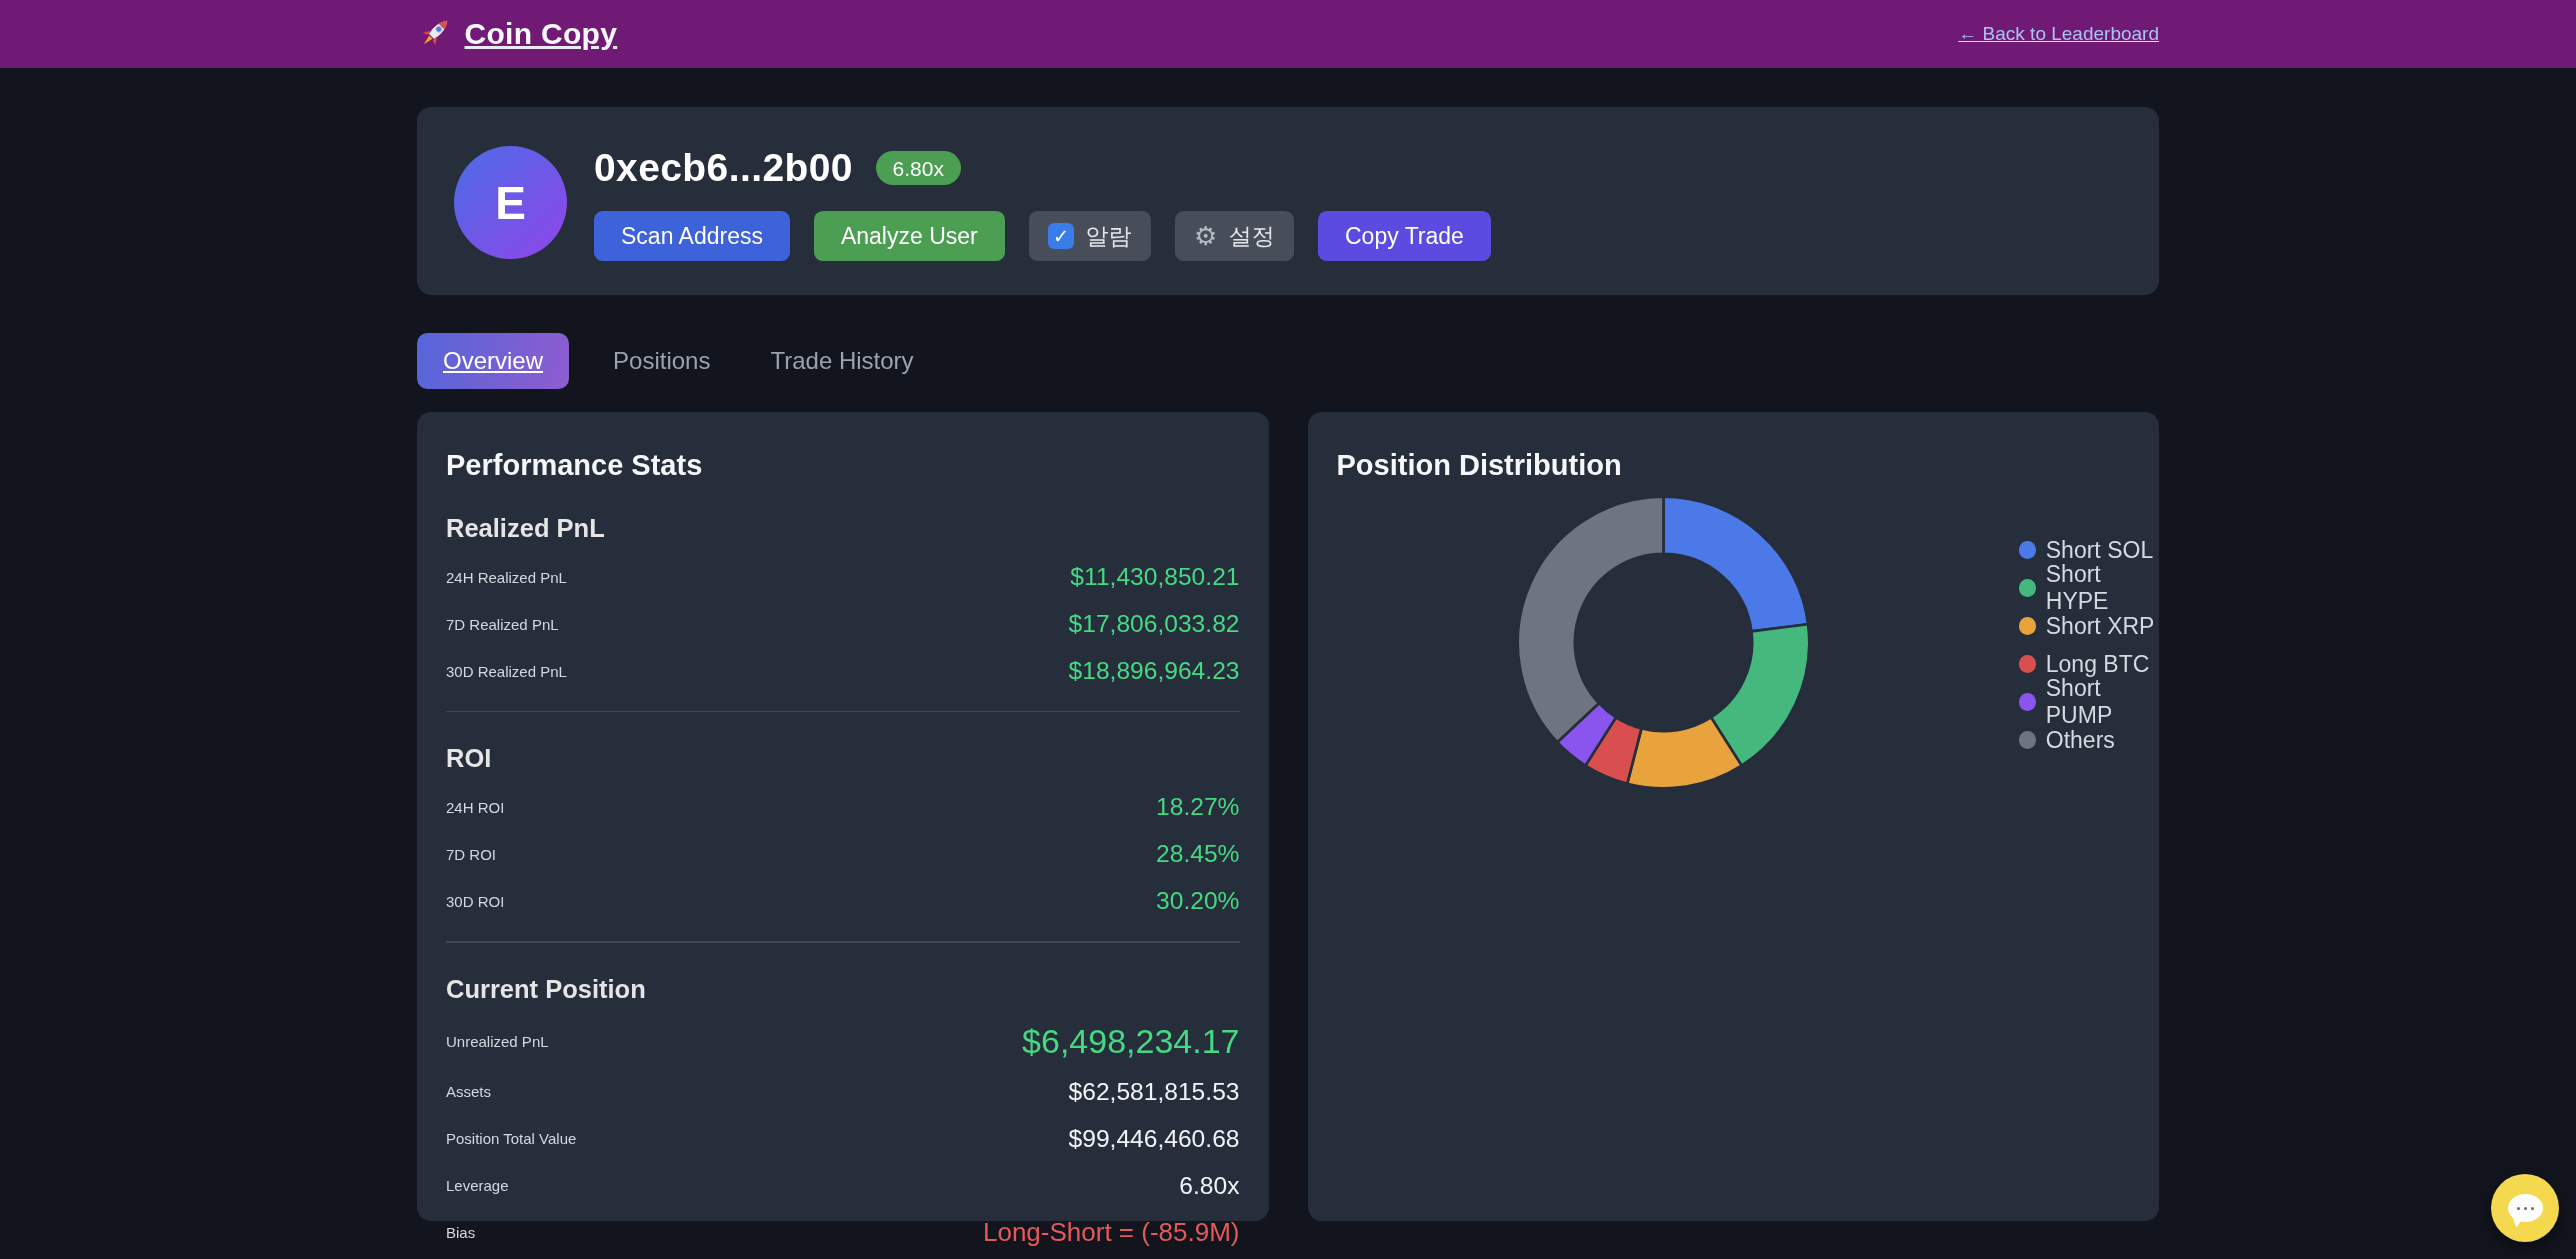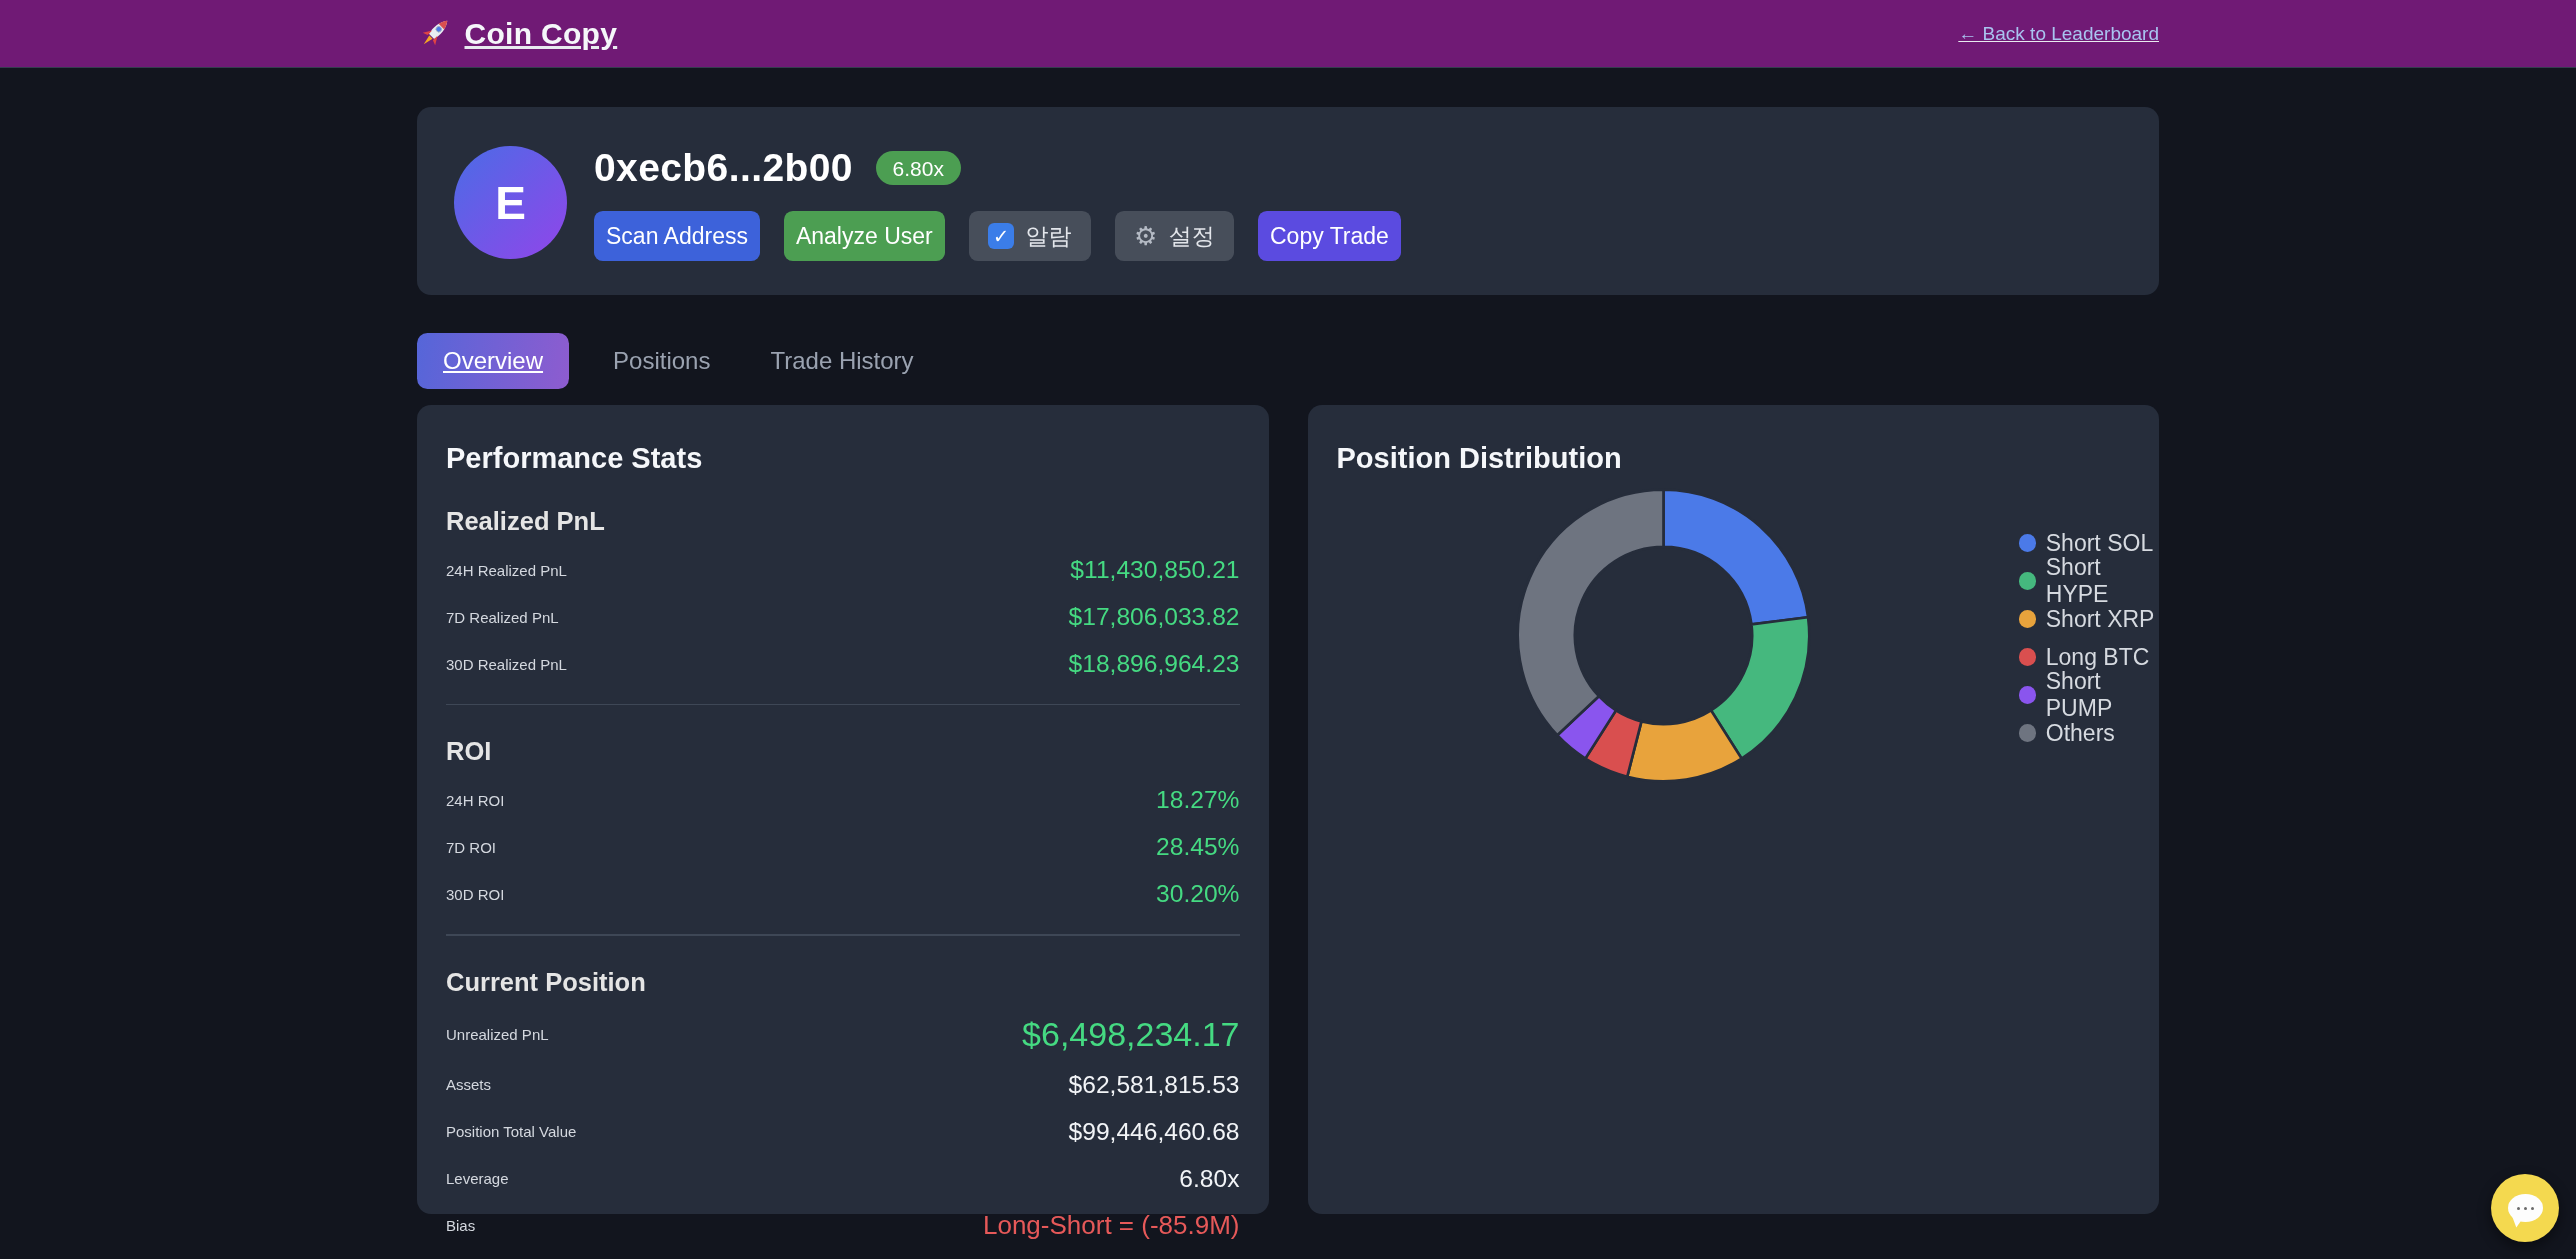--- a/index.html
+++ b/index.html
@@ -35,21 +35,21 @@
   }
   .profile-main { padding-top:0; }
   .name-row { display:flex; align-items:center; gap:23px; }
   .address-title { font-size:39px; font-weight:bold; color:#ffffff; letter-spacing:0.4px; }
   .lev-badge {
     background:#4c9e52; color:#fff; font-size:21px;
     border-radius:877px; padding:6.1px 16.7px; line-height:1;
   }
   .btn-row { display:flex; align-items:center; gap:24px; margin-top:21px; }
   .btn {
-    height:50px; border:none; border-radius:8.8px; padding:0 12px;
+    height:50px; border:none; border-radius:8.8px; padding:0 27px;
     font-size:23px; color:#fff; font-family:inherit; cursor:pointer;
     display:flex; align-items:center; gap:11.4px;
   }
   .btn-blue { background:#3d62da; }
   .btn-green { background:#4c9e52; }
   .btn-gray { background:#474e5a; color:#e3e6eb; padding:0 19.3px; }
   .btn-purple { background:#5b4be0; }
   .checkbox {
     width:26px; height:26px; background:#3b7de8; border-radius:6.1px;
     display:flex; align-items:center; justify-content:center;
@@ -60,21 +60,21 @@
   .tabs { margin-top:38px; display:flex; align-items:center; }
   .tab {
     font-size:24px; color:#9aa2b0; padding:0 30px; height:56px;
     display:flex; align-items:center; cursor:pointer; border-radius:10.5px;
   }
   .tab.active {
     background:linear-gradient(100deg,#5566d9 0%,#8e5ccf 100%);
     color:#fff; padding:0 26px; margin-right:14px;text-decoration:underline;
   }
   
-  .grid { margin-top:16px; display:grid; grid-template-columns:1fr 1fr; gap:39px; }
+  .grid { margin-top:23px; display:grid; grid-template-columns:1fr 1fr; gap:39px; }
   .stat-card { height:809px; padding:37px 29px 0 29px; position:relative; }
   .card-title { font-size:29px; font-weight:bold; color:#f5f7fa; }
   .section-heading { font-size:25.5px; font-weight:bold; color:#e5e5e5; margin-top:32px; margin-bottom:10.5px; }
   .stat-row { height:47px; display:flex; align-items:center; justify-content:space-between; }
   .stat-label { font-size:15px; color:#d4d8df; }
   .stat-value { font-size:24.6px; font-weight:normal; color:#f2f4f7; }
   .stat-value.pos { color:#45da82; }
   .stat-value.neg { color:#e65959; }
   .stat-value.big { font-size:34px; }
   .stat-row.tall { height:54px; }

